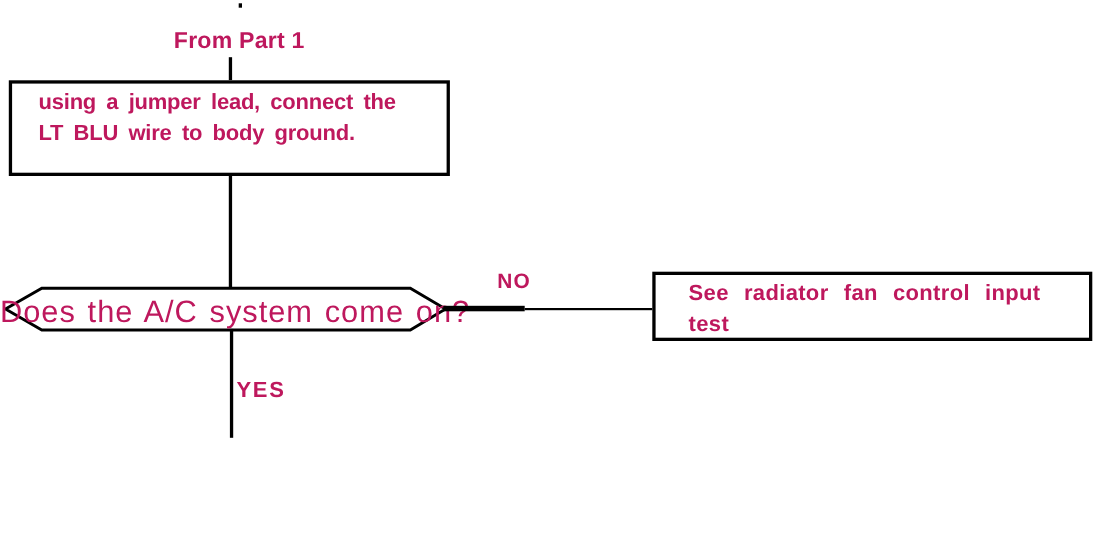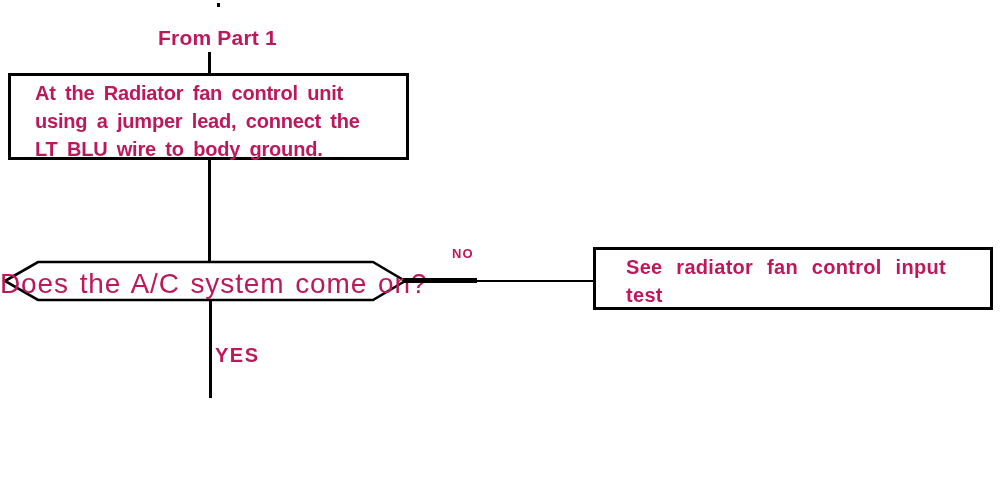--- a/index.html
+++ b/index.html
@@ -85,42 +85,41 @@
     word-spacing: 2px;
     white-space: nowrap;
   }
   .branch-label {
     position: absolute;
     font-weight: bold;
     white-space: nowrap;
   }
   .label-no {
     left: 452px; top: 246px;
-    font-size: 13px;
+    font-size: 19px;
     letter-spacing: 1px;
   }
   .label-yes {
     left: 215px; top: 344px;
     font-size: 20px;
     letter-spacing: 1.5px;
   }
 </style>
 </head>
 <body>
 
 <div class="canvas">
 
   <div class="artifact-dot"></div>
 
   <div class="entry-label">From Part 1</div>
 
   <div class="vline" style="left:208px; top:52px; height:21px;"></div>
 
   <div class="pbox box-step1">
-    <div class="line">At the Radiator fan control unit</div>
     <div class="line">using a jumper lead, connect the</div>
     <div class="line">LT BLU wire to body ground.</div>
   </div>
 
   <div class="vline" style="left:208px; top:160px; height:103px;"></div>
 
   <svg class="decision-shape-svg" viewBox="0 0 407 44">
     <polygon points="3,22 36,3 371,3 403,22 371,41 36,41" fill="#ffffff" stroke="#000000" stroke-width="2.6"></polygon>
   </svg>
   <div class="decision-text">Does the A/C system come on?</div>

